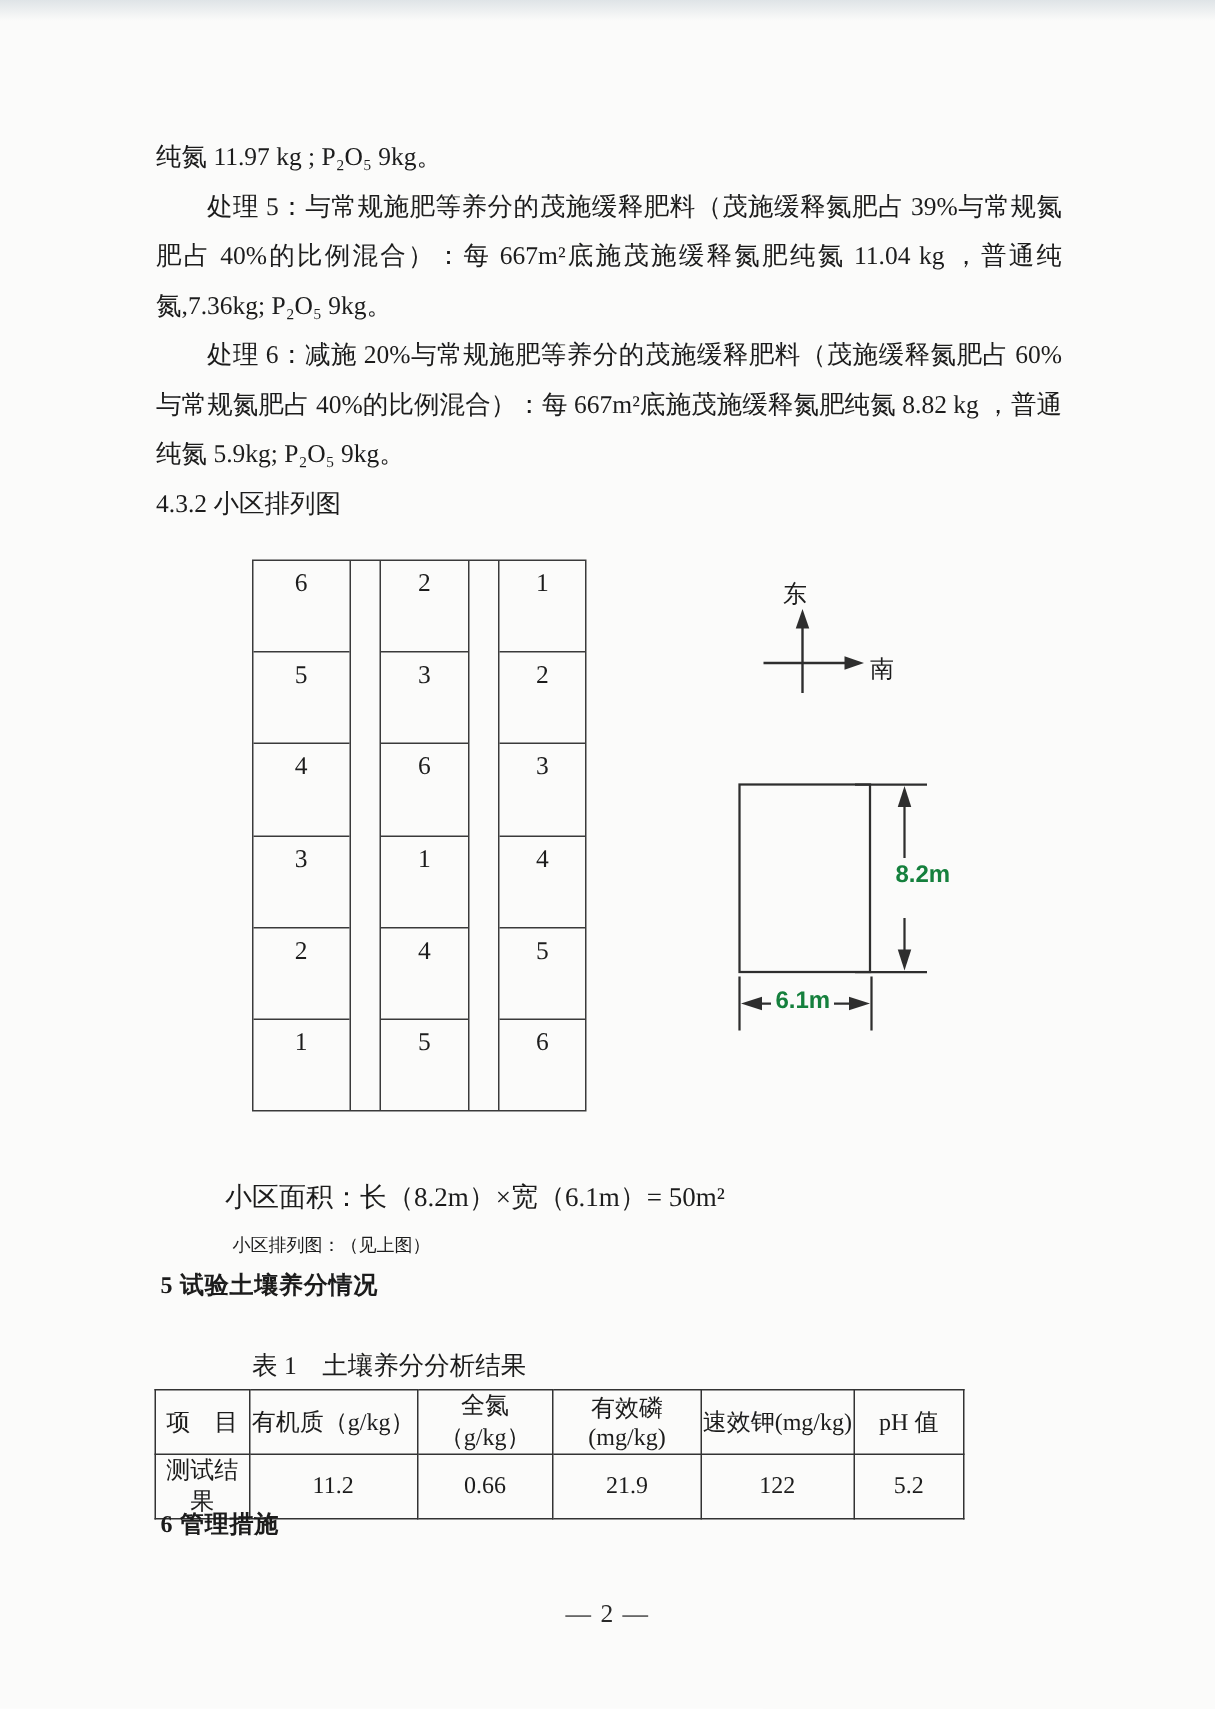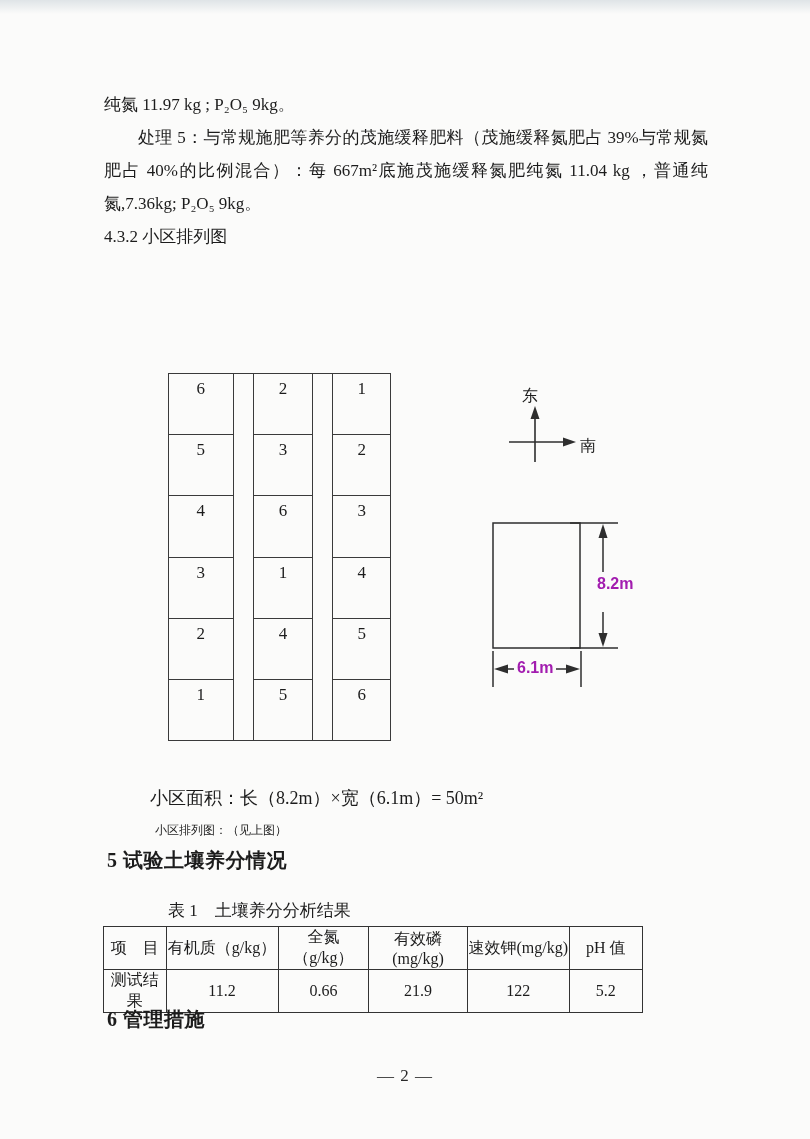--- a/index.html
+++ b/index.html
@@ -40,28 +40,28 @@
   
   .compass-svg{position:absolute;left:497px;top:384px;}
   .compass-label{position:absolute;font-size:16px;}
   .label-east{left:522px;top:386px;}
   .label-south{left:580px;top:436px;}
   
   .dim-svg{position:absolute;left:480px;top:515px;}
   .dim-label{
     position:absolute;
     font-family:"Liberation Sans","DejaVu Sans",sans-serif;
-    font-weight:600;font-size:16px;color:#a21caf;
+    font-weight:600;font-size:16px;color:#15803d;
   }
   .label-height{left:597px;top:575px;}
   .label-width{left:514px;top:659px;background:#fbfbfa;padding:0 3px;}
   
   .caption-area{position:absolute;left:150px;top:786px;font-size:18px;}
   .caption-layout{position:absolute;left:155px;top:822px;font-size:12px;}
-  .section-heading{position:absolute;left:107px;font-weight:bold;font-size:20px;letter-spacing:.5px;}
+  .section-heading{position:absolute;left:107px;font-weight:bold;font-size:16px;letter-spacing:.5px;}
   .heading-5{top:847px;}
   .heading-6{top:1006px;}
   .table-caption{position:absolute;left:149px;top:899px;font-size:17px;margin-left:19px;}
   
   .nutrient-table{
     position:absolute;left:103px;top:926px;width:540px;
     border-collapse:collapse;table-layout:fixed;
     font-size:16px;
   }
   .nutrient-table th,.nutrient-table td{
@@ -78,20 +78,21 @@
 </style>
 </head>
 <body>
 
 <div class="page">
   <div class="scan-band"></div>
 
   <div class="body-text">
     <p>纯氮 11.97 kg ; P₂O₅ 9kg。</p>
     <p class="tindent">处理 5：与常规施肥等养分的茂施缓释肥料（茂施缓释氮肥占 39%与常规氮肥占 40%的比例混合）：每 667m²底施茂施缓释氮肥纯氮 11.04 kg ，普通纯氮,7.36kg; P₂O₅ 9kg。</p>
+    <p class="tindent">处理 6：减施 20%与常规施肥等养分的茂施缓释肥料（茂施缓释氮肥占 60%与常规氮肥占 40%的比例混合）：每 667m²底施茂施缓释氮肥纯氮 8.82 kg ，普通纯氮 5.9kg; P₂O₅ 9kg。</p>
     <p class="sub-heading">4.3.2 小区排列图</p>
   </div>
 
   <div class="plot-grid">
     <div class="grid-col col-w1">
       <div class="grid-cell">6</div>
       <div class="grid-cell">5</div>
       <div class="grid-cell">4</div>
       <div class="grid-cell">3</div>
       <div class="grid-cell">2</div>

